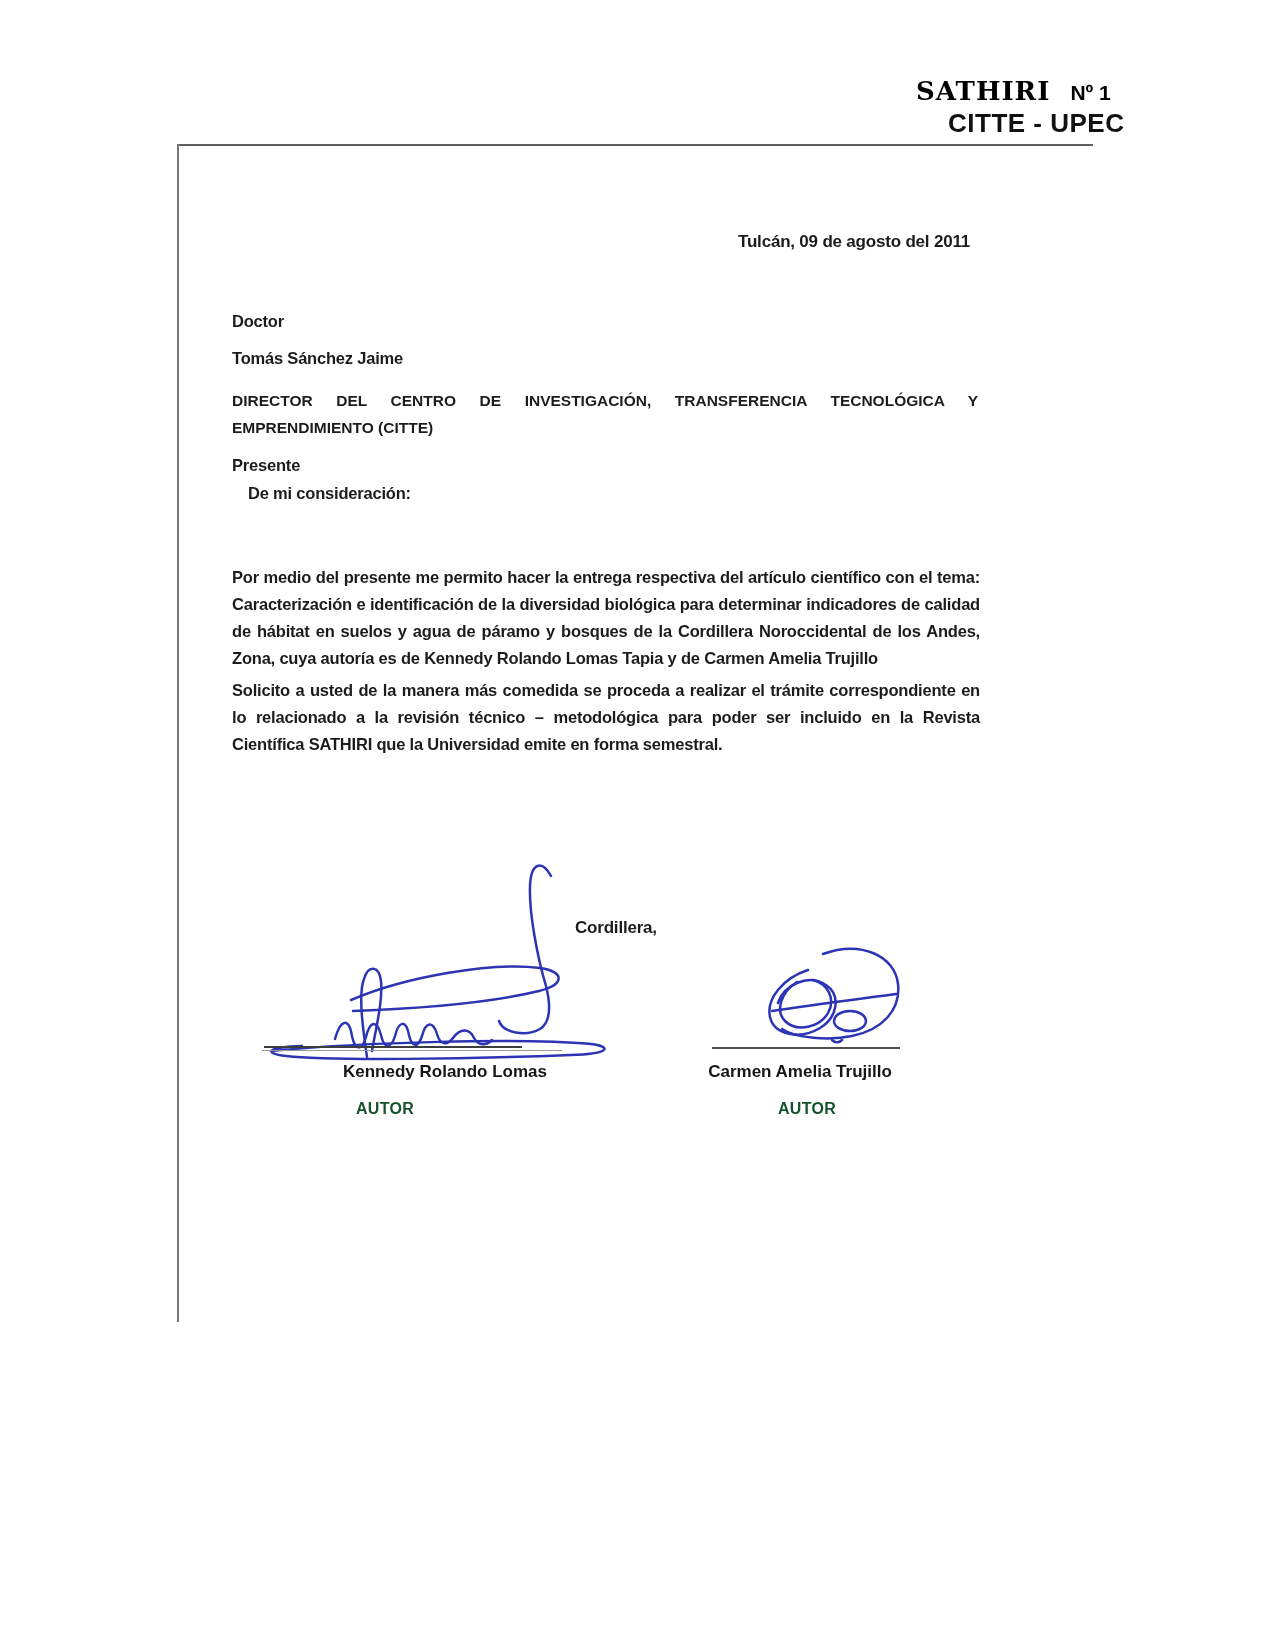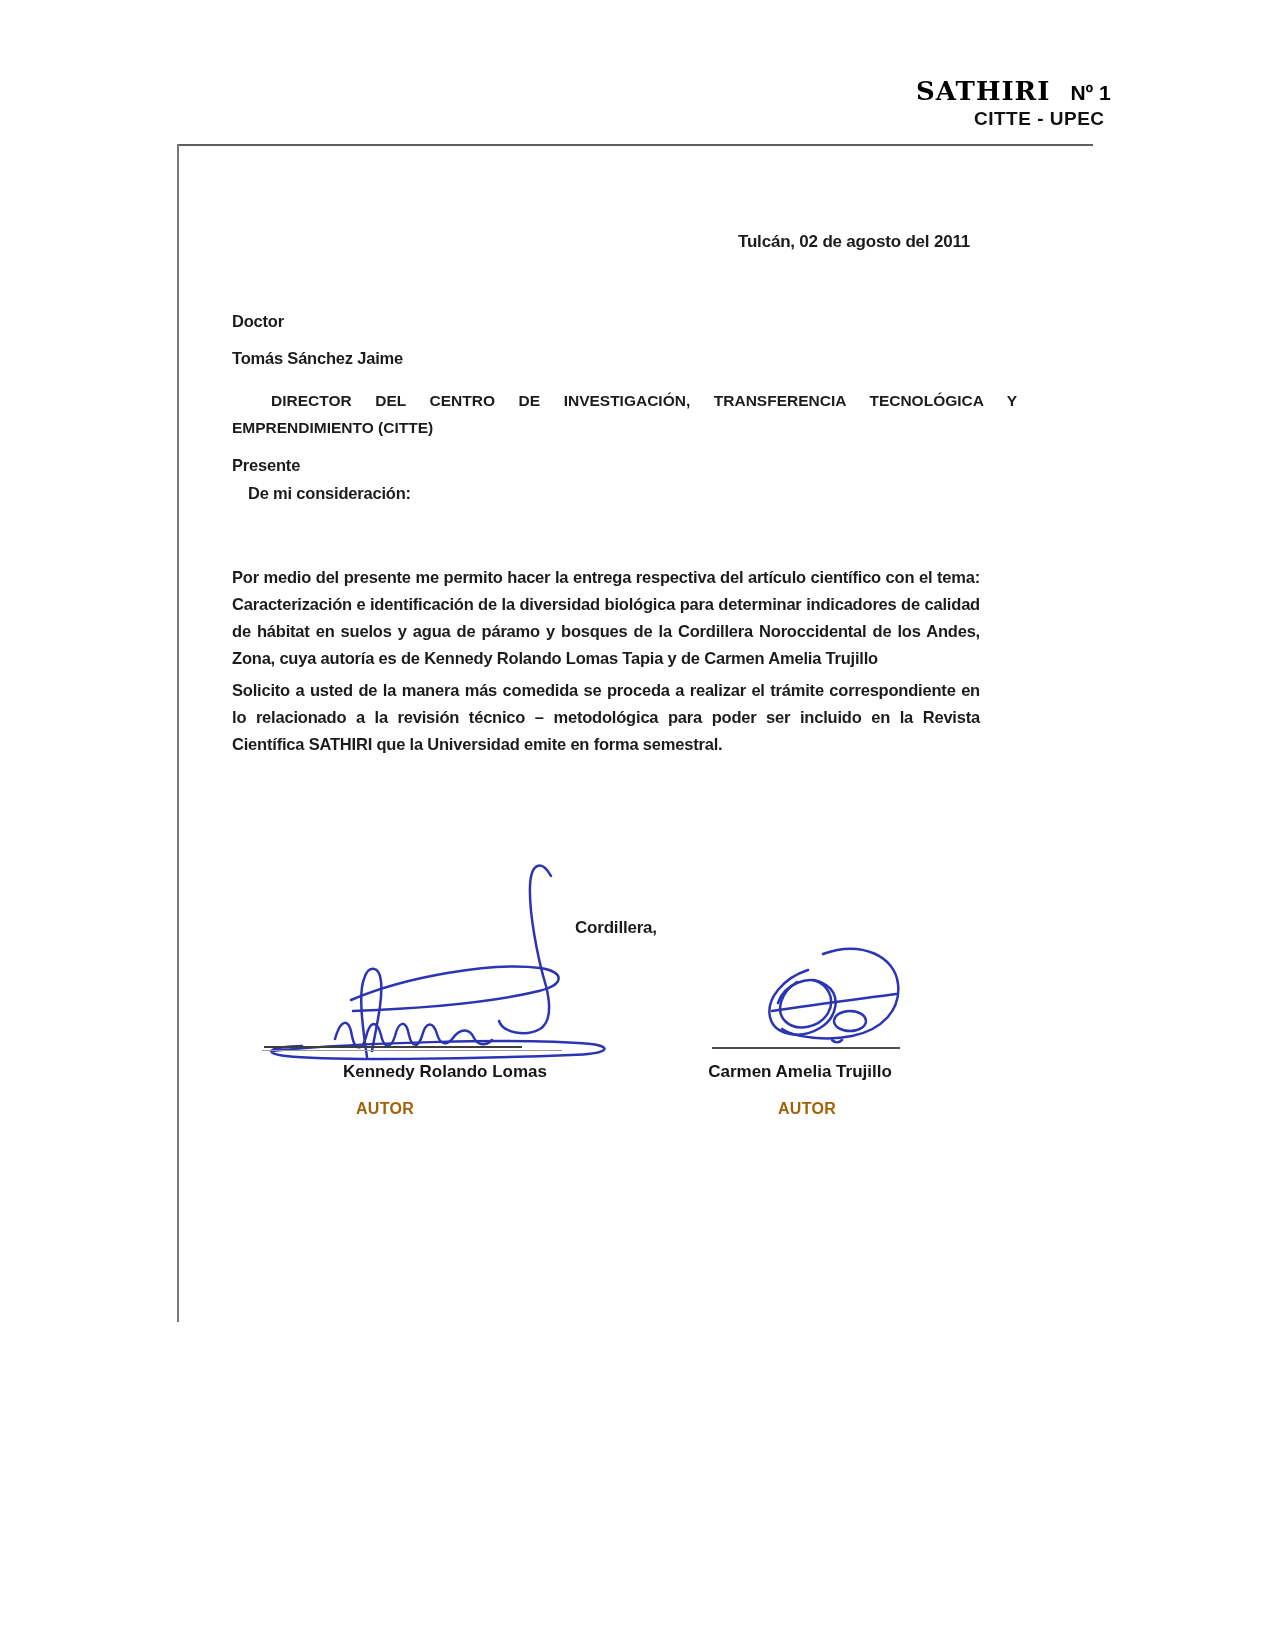--- a/index.html
+++ b/index.html
@@ -13,31 +13,31 @@
   }
   .abs{position:absolute;}
 
   
   .journal-row{left:916px;top:76px;display:flex;align-items:baseline;gap:20px;}
   .journal-name{
     font-family:"DejaVu Serif",serif;
     font-weight:bold;font-size:26px;letter-spacing:1px;color:#000;
   }
   .journal-issue{font-weight:bold;font-size:21px;color:#000;}
-  .journal-org{left:948px;top:108px;font-weight:bold;font-size:19px;letter-spacing:0.5px;color:#111;margin-left:26px;}
+  .journal-org{left:948px;top:108px;font-weight:bold;font-size:26px;letter-spacing:0.5px;color:#111;}
 
   
   .frame-top{left:177px;top:144px;width:916px;height:2px;background:#5f5f5f;}
   .frame-left{left:177px;top:144px;width:2px;height:1178px;background:#787878;}
 
   
   .letter-text{font-weight:bold;font-size:16.5px;letter-spacing:-0.2px;line-height:27px;color:#1c1c1c;}
   .title-text{font-weight:bold;font-size:15.5px;letter-spacing:0;line-height:27px;color:#1c1c1c;}
   .just{text-align:justify;text-align-last:left;}
-  .just-full{text-align:justify;text-align-last:justify;margin-left:39px;}
+  .just-full{text-align:justify;text-align-last:justify;}
 
   .date-line{left:738px;top:228px;font-size:17px;}
   .salutation{left:232px;top:308px;}
   .recipient-name{left:232px;top:345px;}
   .title-l1{left:232px;top:387px;width:746px;}
   .title-l2{left:232px;top:414px;width:746px;}
   .presente{left:232px;top:452px;}
   .greeting{left:232px;top:480px;margin-left:16px;}
   .para1{left:232px;top:564px;width:748px;}
   .para2{left:232px;top:677px;width:748px;}
@@ -45,41 +45,41 @@
   .closing{left:575px;top:914px;font-size:17px;}
 
   
   .sig path{fill:none;stroke-width:2.5;stroke-linecap:round;stroke-linejoin:round;}
   .sig-left{left:255px;top:858px;}
   .sig-right{left:735px;top:940px;}
   .rule-left{left:264px;top:1046px;width:258px;height:2px;background:#3d3d3d;}
   .rule-left2{left:262px;top:1050px;width:300px;height:1px;background:#9a9a9a;}
   .rule-right{left:712px;top:1047px;width:188px;height:2px;background:#4f4f4f;}
   .sig-name{font-weight:bold;font-size:17px;text-align:center;color:#161616;}
-  .sig-role{font-weight:bold;font-size:16px;text-align:center;letter-spacing:0.3px;color:#a16207;}
+  .sig-role{font-weight:bold;font-size:16px;text-align:center;letter-spacing:0.3px;color:#14532d;}
   .name-left{left:285px;top:1062px;width:320px;}
   .name-right{left:640px;top:1062px;width:320px;}
   .role-left{left:300px;top:1100px;width:170px;}
   .role-right{left:722px;top:1100px;width:170px;}
 </style>
 </head>
 <body>
 
 <div class="page">
 
   <div class="abs journal-row">
     <span class="journal-name">SATHIRI</span>
     <span class="journal-issue">Nº 1</span>
   </div>
   <div class="abs journal-org">CITTE - UPEC</div>
 
   <div class="abs frame-top"></div>
   <div class="abs frame-left"></div>
 
-  <div class="abs letter-text date-line">Tulcán, 02 de agosto del 2011</div>
+  <div class="abs letter-text date-line">Tulcán, 09 de agosto del 2011</div>
 
   <div class="abs letter-text salutation">Doctor</div>
   <div class="abs letter-text recipient-name">Tomás Sánchez Jaime</div>
   <div class="abs title-text title-l1 just-full">DIRECTOR DEL CENTRO DE INVESTIGACIÓN, TRANSFERENCIA TECNOLÓGICA Y</div>
   <div class="abs title-text title-l2">EMPRENDIMIENTO (CITTE)</div>
   <div class="abs letter-text presente">Presente</div>
   <div class="abs letter-text greeting">De mi consideración:</div>
 
   <div class="abs letter-text para1 just">Por medio del presente me permito hacer la entrega respectiva del artículo científico con el tema: Caracterización e identificación de la diversidad biológica para determinar indicadores de calidad de hábitat en suelos y agua de páramo y bosques de la Cordillera Noroccidental de los Andes, Zona, cuya autoría es de Kennedy Rolando Lomas Tapia y de Carmen Amelia Trujillo</div>
   <div class="abs letter-text para2 just">Solicito a usted de la manera más comedida se proceda a realizar el trámite correspondiente en lo relacionado a la revisión técnico – metodológica para poder ser incluido en la Revista Científica SATHIRI que la Universidad emite en forma semestral.</div>

